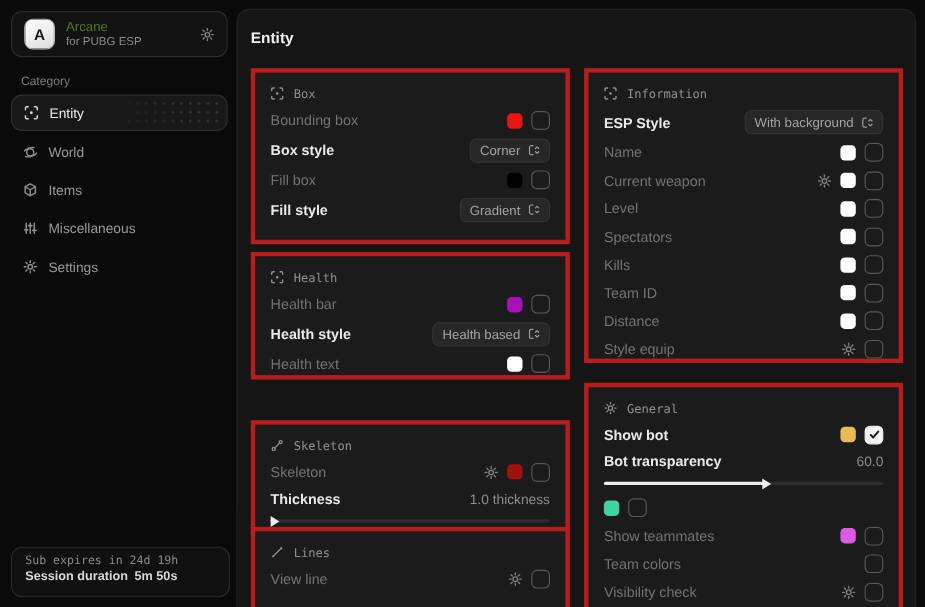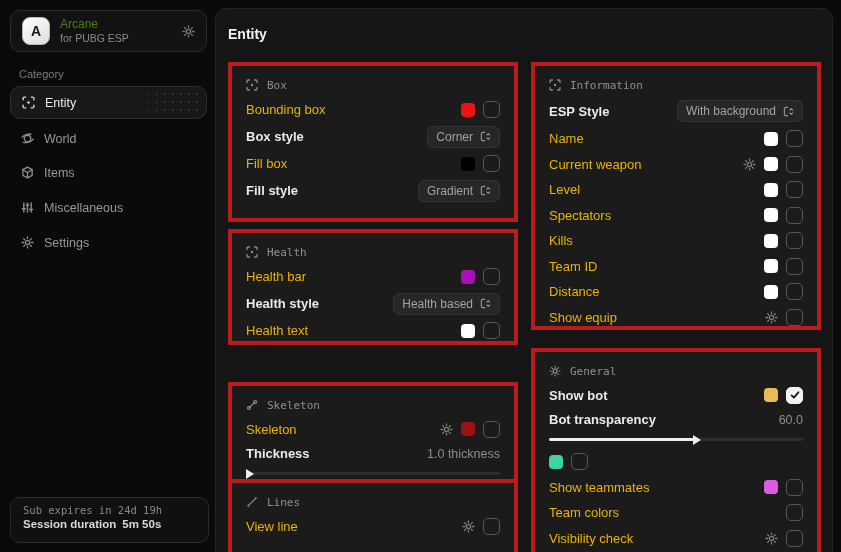--- a/index.html
+++ b/index.html
@@ -44,21 +44,21 @@
     background:#151515; border:1px solid #232323; border-radius:12px; }
   .page-title { position:absolute; left:228px; top:26px; font-size:14px; font-weight:700; color:#f1f1f1; }
 
   .card { position:absolute; width:290px; background:#1b1b1b; border:4px solid #b91c1c;
     border-radius:0; padding:8px 14px 6px 14px; }
   .card-hd { display:flex; align-items:center; gap:9px; height:22px;
     font-family:"DejaVu Sans Mono", monospace; font-size:11px; color:#8f8f8f; }
   .card-hd .ic { color:#8f8f8f; }
 
   .row { display:flex; align-items:center; }
-  .row .lbl { flex:1; font-size:13px; color:#eab308; }
+  .row .lbl { flex:1; font-size:13px; color:#737373; }
   .row .lbl.bright { color:#eaeaea; font-weight:600; }
   .ctrls { display:flex; align-items:center; gap:8px; }
   .h27 { height:27px; } .h26 { height:26px; } .h25 { height:25.5px; } .h24 { height:23px; }
 
   .swatch { width:14px; height:14px; border-radius:4px; }
   .checkbox { width:17px; height:17px; border-radius:5px; border:1.5px solid #585858;
     display:flex; align-items:center; justify-content:center; cursor:pointer; background:transparent; }
   .checkbox .ck { visibility:hidden; }
   .checkbox.checked { background:#f2f2f2; border-color:#f2f2f2; }
   .checkbox.checked .ck { visibility:visible; color:#1a1a1a; }
@@ -481,21 +481,21 @@
         <span class="checkbox">
             <span class="ic ck">
               <svg width="12" height="12">
                 <use href="#i-check"></use>
               </svg>
             </span>
           </span>
       </span>
     </div>
     <div class="row h25">
-      <span class="lbl">Show equip</span>
+      <span class="lbl">Style equip</span>
       <span class="ctrls">
         <span class="ic gear">
             <svg width="13" height="13">
               <use href="#i-gear"></use>
             </svg>
           </span>
         <span class="checkbox">
             <span class="ic ck">
               <svg width="12" height="12">
                 <use href="#i-check"></use>

